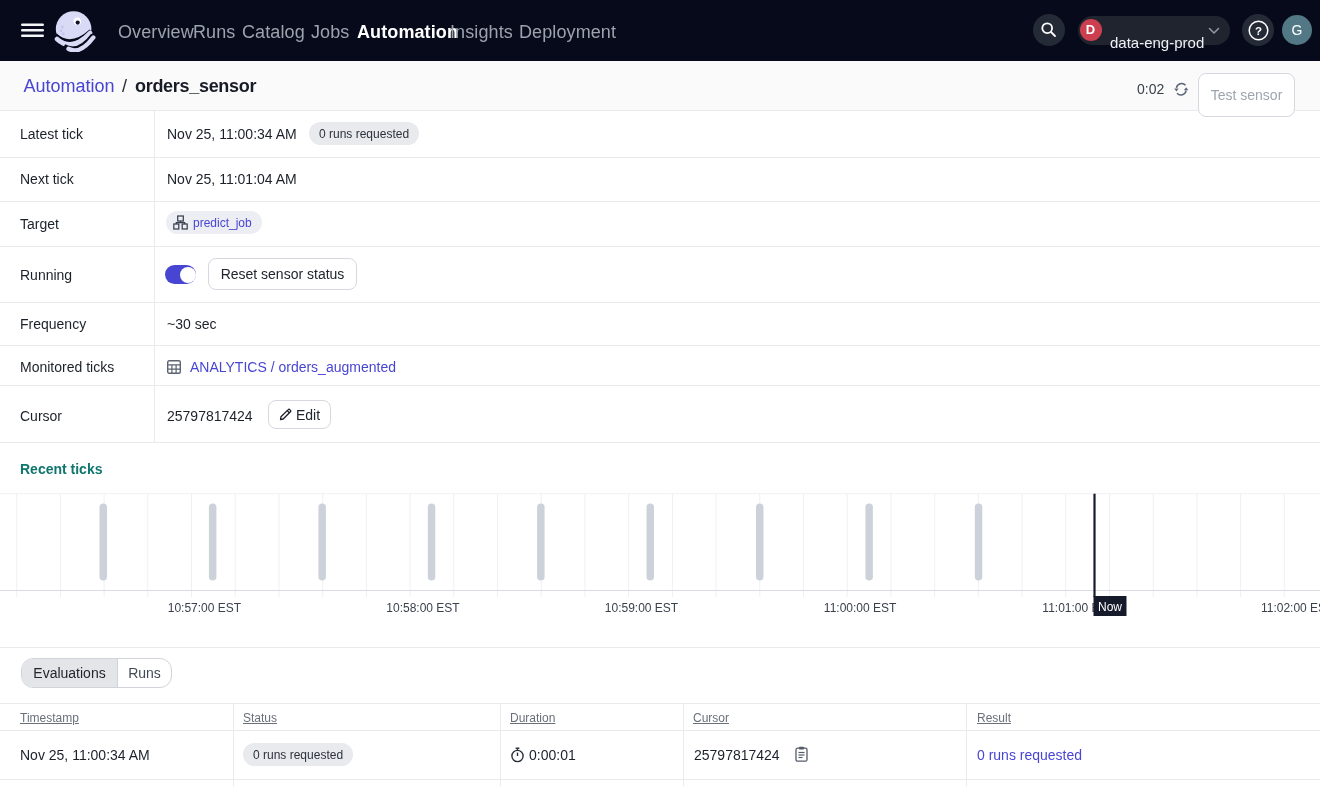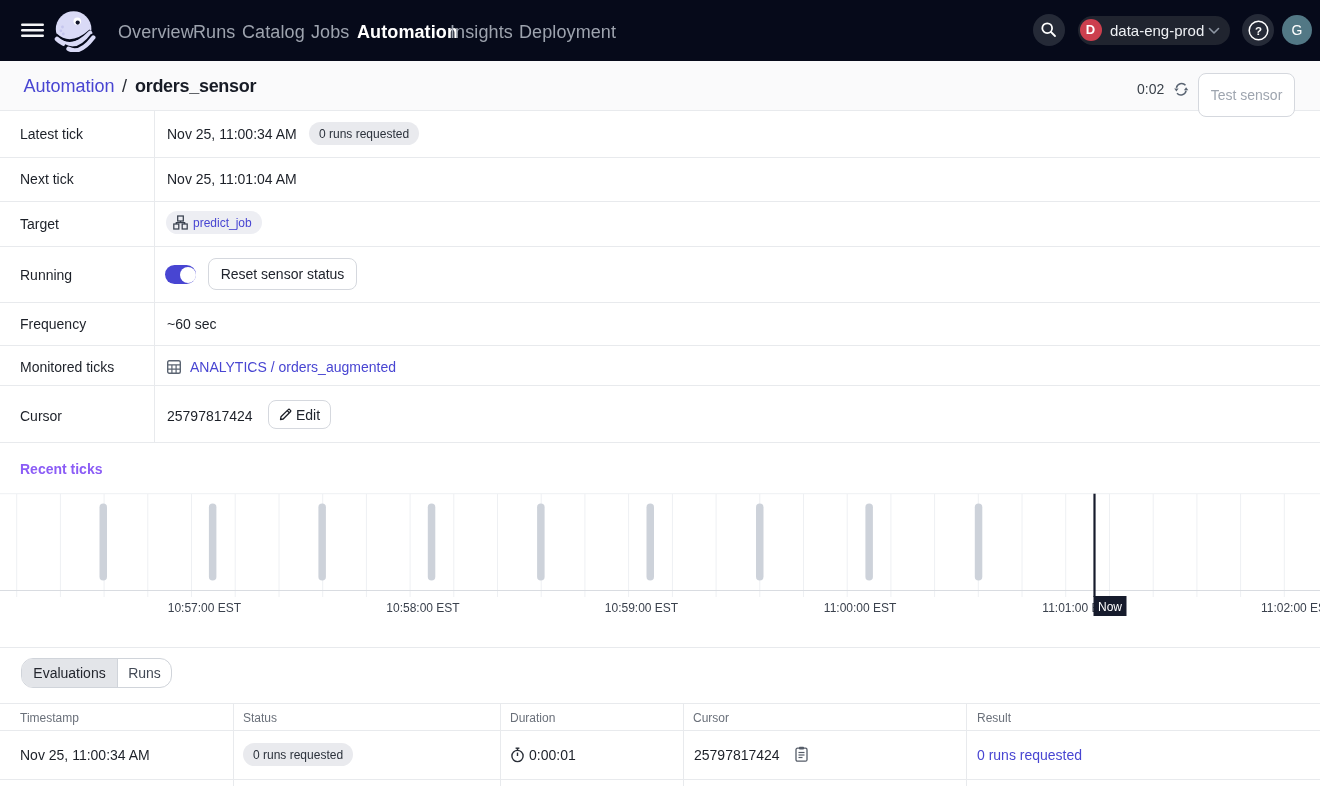--- a/index.html
+++ b/index.html
@@ -29,21 +29,21 @@
   
   .rowline { position:absolute; left:0; width:1320px; height:1px; background:#e8eaed; }
   .rowlabel { position:absolute; left:20px; font-size:14px; color:#1c2028; }
   .rowval { position:absolute; left:167px; font-size:14px; color:#1c2028; }
   .pill {
     position:absolute; height:23px; background:#e9eaee; border-radius:12px;
     display:flex; align-items:center; padding:0 10px; font-size:12px; color:#2b313b;
   }
   a.lnk { color:#4845d2; text-decoration:none; }
   
-  .th { position:absolute; font-size:12px; color:#6a707a; }
+  .th { position:absolute; font-size:12px; color:#6a707a;text-decoration:underline; }
   .td { position:absolute; font-size:14px; color:#1c2028; }
   .vline { position:absolute; width:1px; background:#e8eaed; }
 </style>
 </head>
 <body>
 <div id="page">
 
   <div id="nav" class="abs">
 
     <svg class="abs" style="left:21px;top:21px" width="23" height="18" viewBox="0 0 23 18">
@@ -73,21 +73,21 @@
     <span class="navlink" style="left:519px">Deployment</span>
 
     <div class="abs" style="left:1033px;top:14px;width:32px;height:32px;border-radius:50%;background:#252a37"></div>
     <svg class="abs" style="left:1040px;top:21px" width="18" height="18" viewBox="0 0 18 18">
       <circle cx="7.2" cy="7.2" r="4.9" stroke="#fff" stroke-width="1.8" fill="none"></circle>
       <line x1="11" y1="11" x2="15" y2="15" stroke="#fff" stroke-width="1.8" stroke-linecap="round"></line>
     </svg>
 
     <div class="abs" style="left:1078px;top:15.5px;width:152px;height:29px;background:#20242f;border-radius:15px"></div>
     <div class="abs" style="left:1079.5px;top:19px;width:22px;height:22px;border-radius:50%;background:#cc3f4e;color:#fff;font-size:13px;font-weight:bold;text-align:center;line-height:22px">D</div>
-    <span class="abs" style="left:1110px;top:22px;color:#eef0f4;font-size:15px">data-eng-prod</span>
+    <span class="abs" style="left:1110px;top:34px;color:#eef0f4;font-size:15px">data-eng-prod</span>
     <svg class="abs" style="left:1208px;top:27px" width="12" height="8" viewBox="0 0 12 8">
       <path d="M 1.5,1.5 L 6,6 L 10.5,1.5" stroke="#8f97a4" stroke-width="1.6" fill="none" stroke-linecap="round" stroke-linejoin="round"></path>
     </svg>
 
     <div class="abs" style="left:1242px;top:14px;width:32px;height:32px;border-radius:50%;background:#252a37"></div>
     <svg class="abs" style="left:1247.5px;top:19.5px" width="21" height="21" viewBox="0 0 21 21">
       <circle cx="10.5" cy="10.5" r="9.3" stroke="#fff" stroke-width="1.5" fill="none"></circle>
       <text x="10.5" y="14.7" font-size="11.5" font-weight="bold" fill="#fff" text-anchor="middle" font-family="Liberation Sans">?</text>
     </svg>
 
@@ -134,40 +134,40 @@
     </svg>
     <a class="lnk" href="#" style="font-size:12px">predict_job</a>
   </div>
 
   <span class="rowlabel" style="top:267px">Running</span>
   <div class="abs" style="left:165px;top:265px;width:31px;height:19px;border-radius:10px;background:#4845d2"></div>
   <div class="abs" style="left:180px;top:266.5px;width:16px;height:16px;border-radius:50%;background:#fff"></div>
   <div class="btn" style="left:208px;top:258px;width:149px;height:32px">Reset sensor status</div>
 
   <span class="rowlabel" style="top:316px">Frequency</span>
-  <span class="rowval" style="top:316px">~60 sec</span>
+  <span class="rowval" style="top:316px">~30 sec</span>
 
   <span class="rowlabel" style="top:359px">Monitored ticks</span>
   <svg class="abs" style="left:167px;top:360px" width="14" height="14" viewBox="0 0 14 14">
     <rect x="0.7" y="0.7" width="12.6" height="12.6" rx="1.5" stroke="#5b6472" stroke-width="1.4" fill="none"></rect>
     <path d="M 0.7,4.9 L 13.3,4.9 M 0.7,9.1 L 13.3,9.1 M 4.9,4.9 L 4.9,13.3 M 9.1,4.9 L 9.1,13.3" stroke="#5b6472" stroke-width="1.2" fill="none"></path>
   </svg>
   <a class="lnk rowval" href="#" style="left:190px;top:359px">ANALYTICS / orders_augmented</a>
 
   <span class="rowlabel" style="top:408px">Cursor</span>
   <span class="rowval" style="top:408px">25797817424</span>
   <div class="btn" style="left:268px;top:400px;width:63px;height:29px;gap:4px">
     <svg width="13" height="13" viewBox="0 0 13 13">
       <path d="M 1.5,11.5 L 2,8.8 L 9.2,1.6 A 1.1 1.1 0 0 1 10.8,1.6 L 11.4,2.2 A 1.1 1.1 0 0 1 11.4,3.8 L 4.2,11 L 1.5,11.5 Z" stroke="#1b1e26" stroke-width="1.3" fill="none" stroke-linejoin="round"></path>
       <path d="M 8.2,2.6 L 10.4,4.8" stroke="#1b1e26" stroke-width="1.3"></path>
     </svg>
     <span>Edit</span>
   </div>
 
-  <span class="abs" style="left:20px;top:461px;font-size:14px;font-weight:bold;color:#8b5cf6">Recent ticks</span>
+  <span class="abs" style="left:20px;top:461px;font-size:14px;font-weight:bold;color:#0f766e">Recent ticks</span>
 
   <svg class="abs" style="left:0;top:490px" width="1320" height="130" viewBox="0 0 1320 130">
     <g id="grid">
         <line x1="16.7" y1="3.7" x2="16.7" y2="107" stroke="#eef0f3" stroke-width="1"></line>
         <line x1="60.4" y1="3.7" x2="60.4" y2="107" stroke="#eef0f3" stroke-width="1"></line>
         <line x1="104.1" y1="3.7" x2="104.1" y2="107" stroke="#eef0f3" stroke-width="1"></line>
         <line x1="147.8" y1="3.7" x2="147.8" y2="107" stroke="#eef0f3" stroke-width="1"></line>
         <line x1="191.5" y1="3.7" x2="191.5" y2="107" stroke="#eef0f3" stroke-width="1"></line>
         <line x1="235.2" y1="3.7" x2="235.2" y2="107" stroke="#eef0f3" stroke-width="1"></line>
         <line x1="279.0" y1="3.7" x2="279.0" y2="107" stroke="#eef0f3" stroke-width="1"></line>

